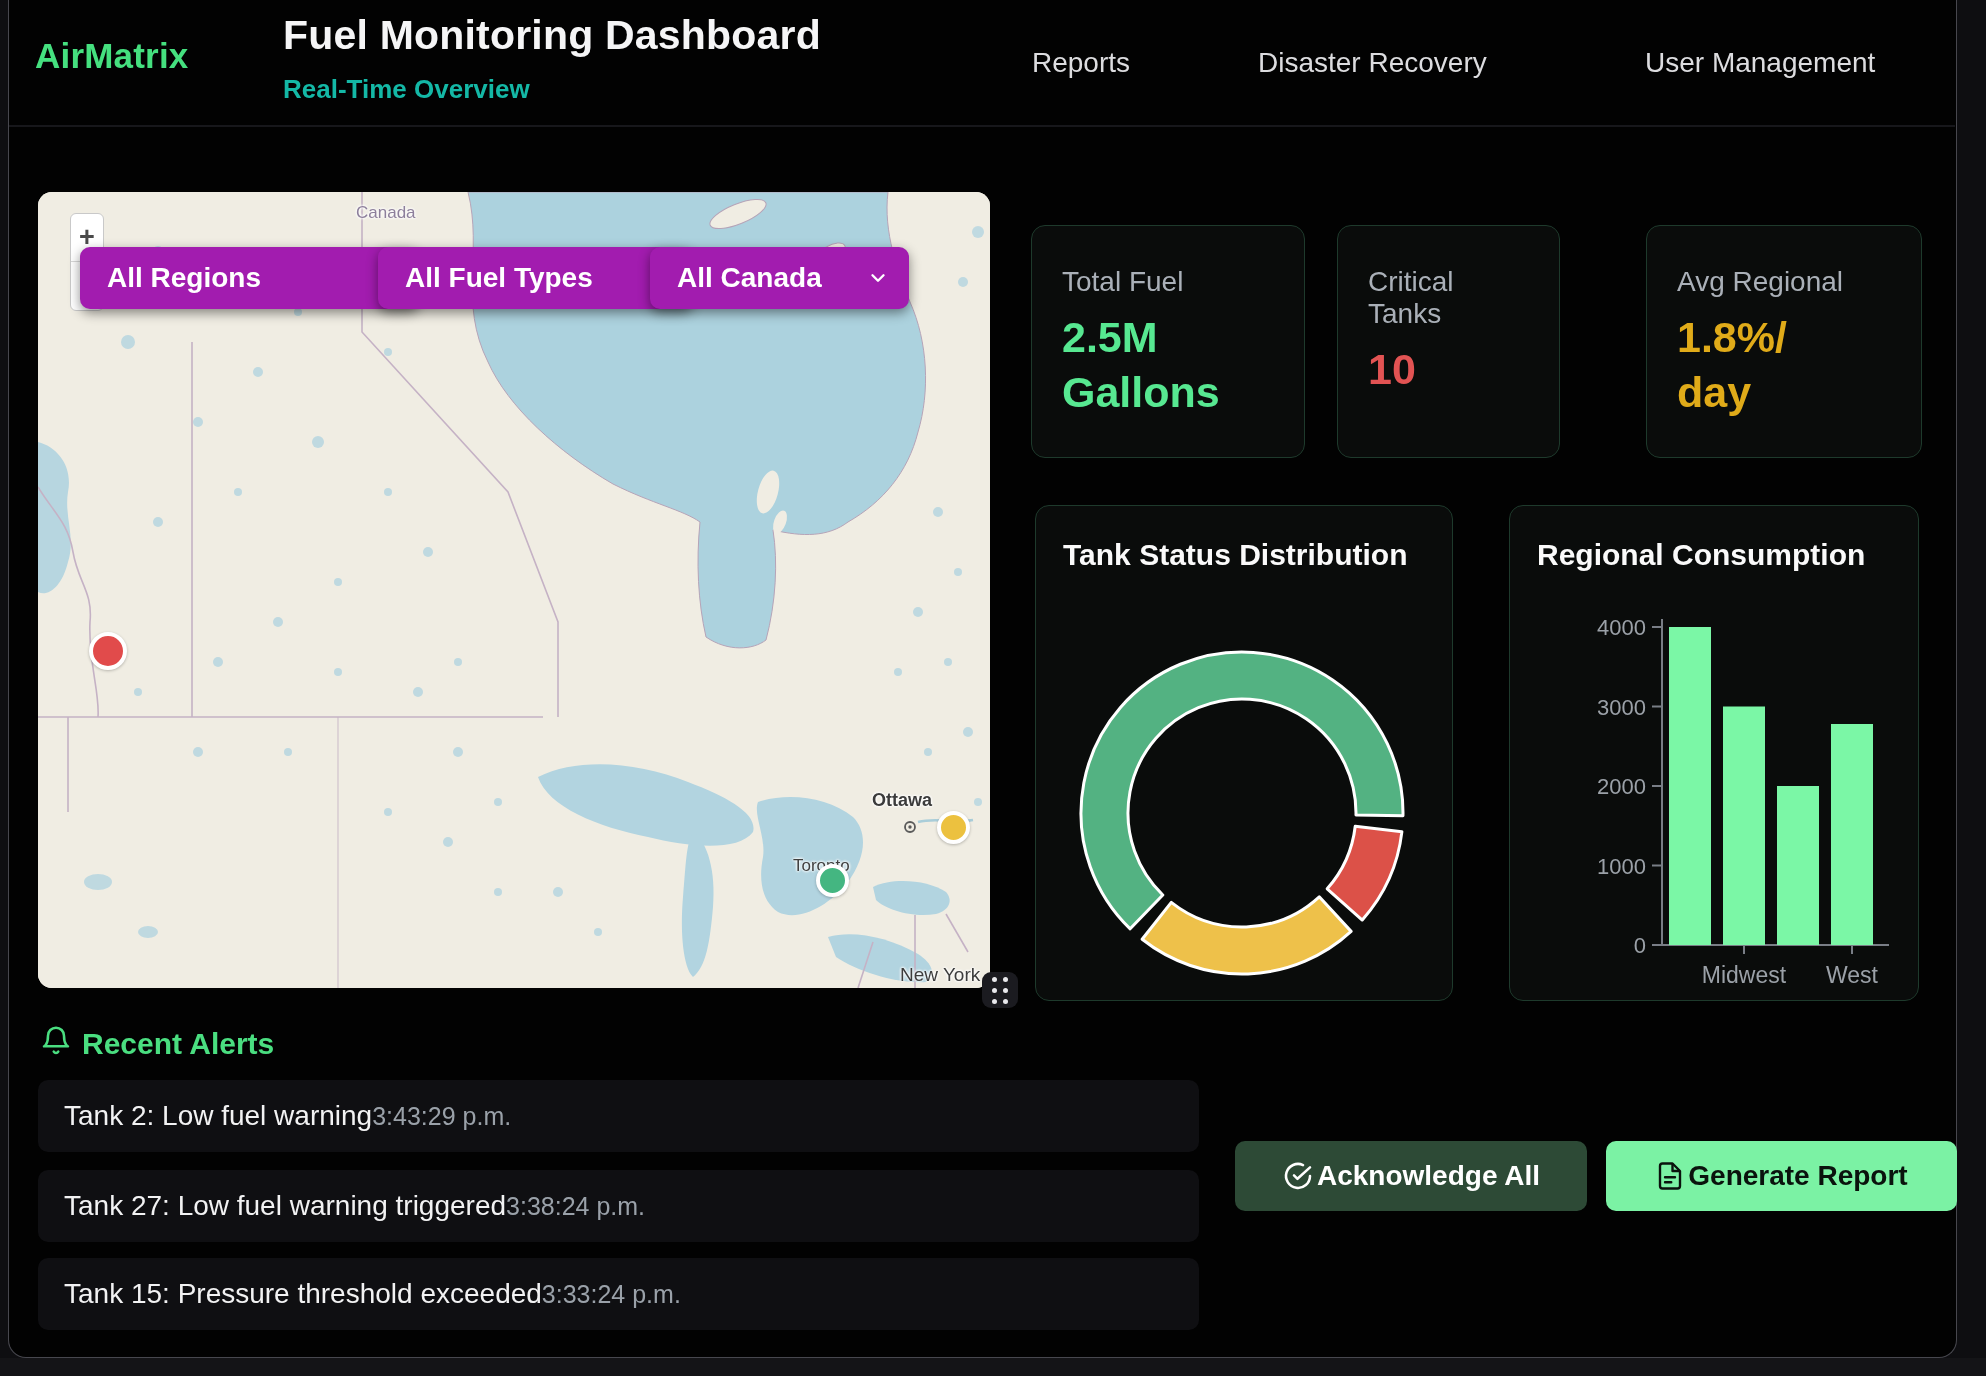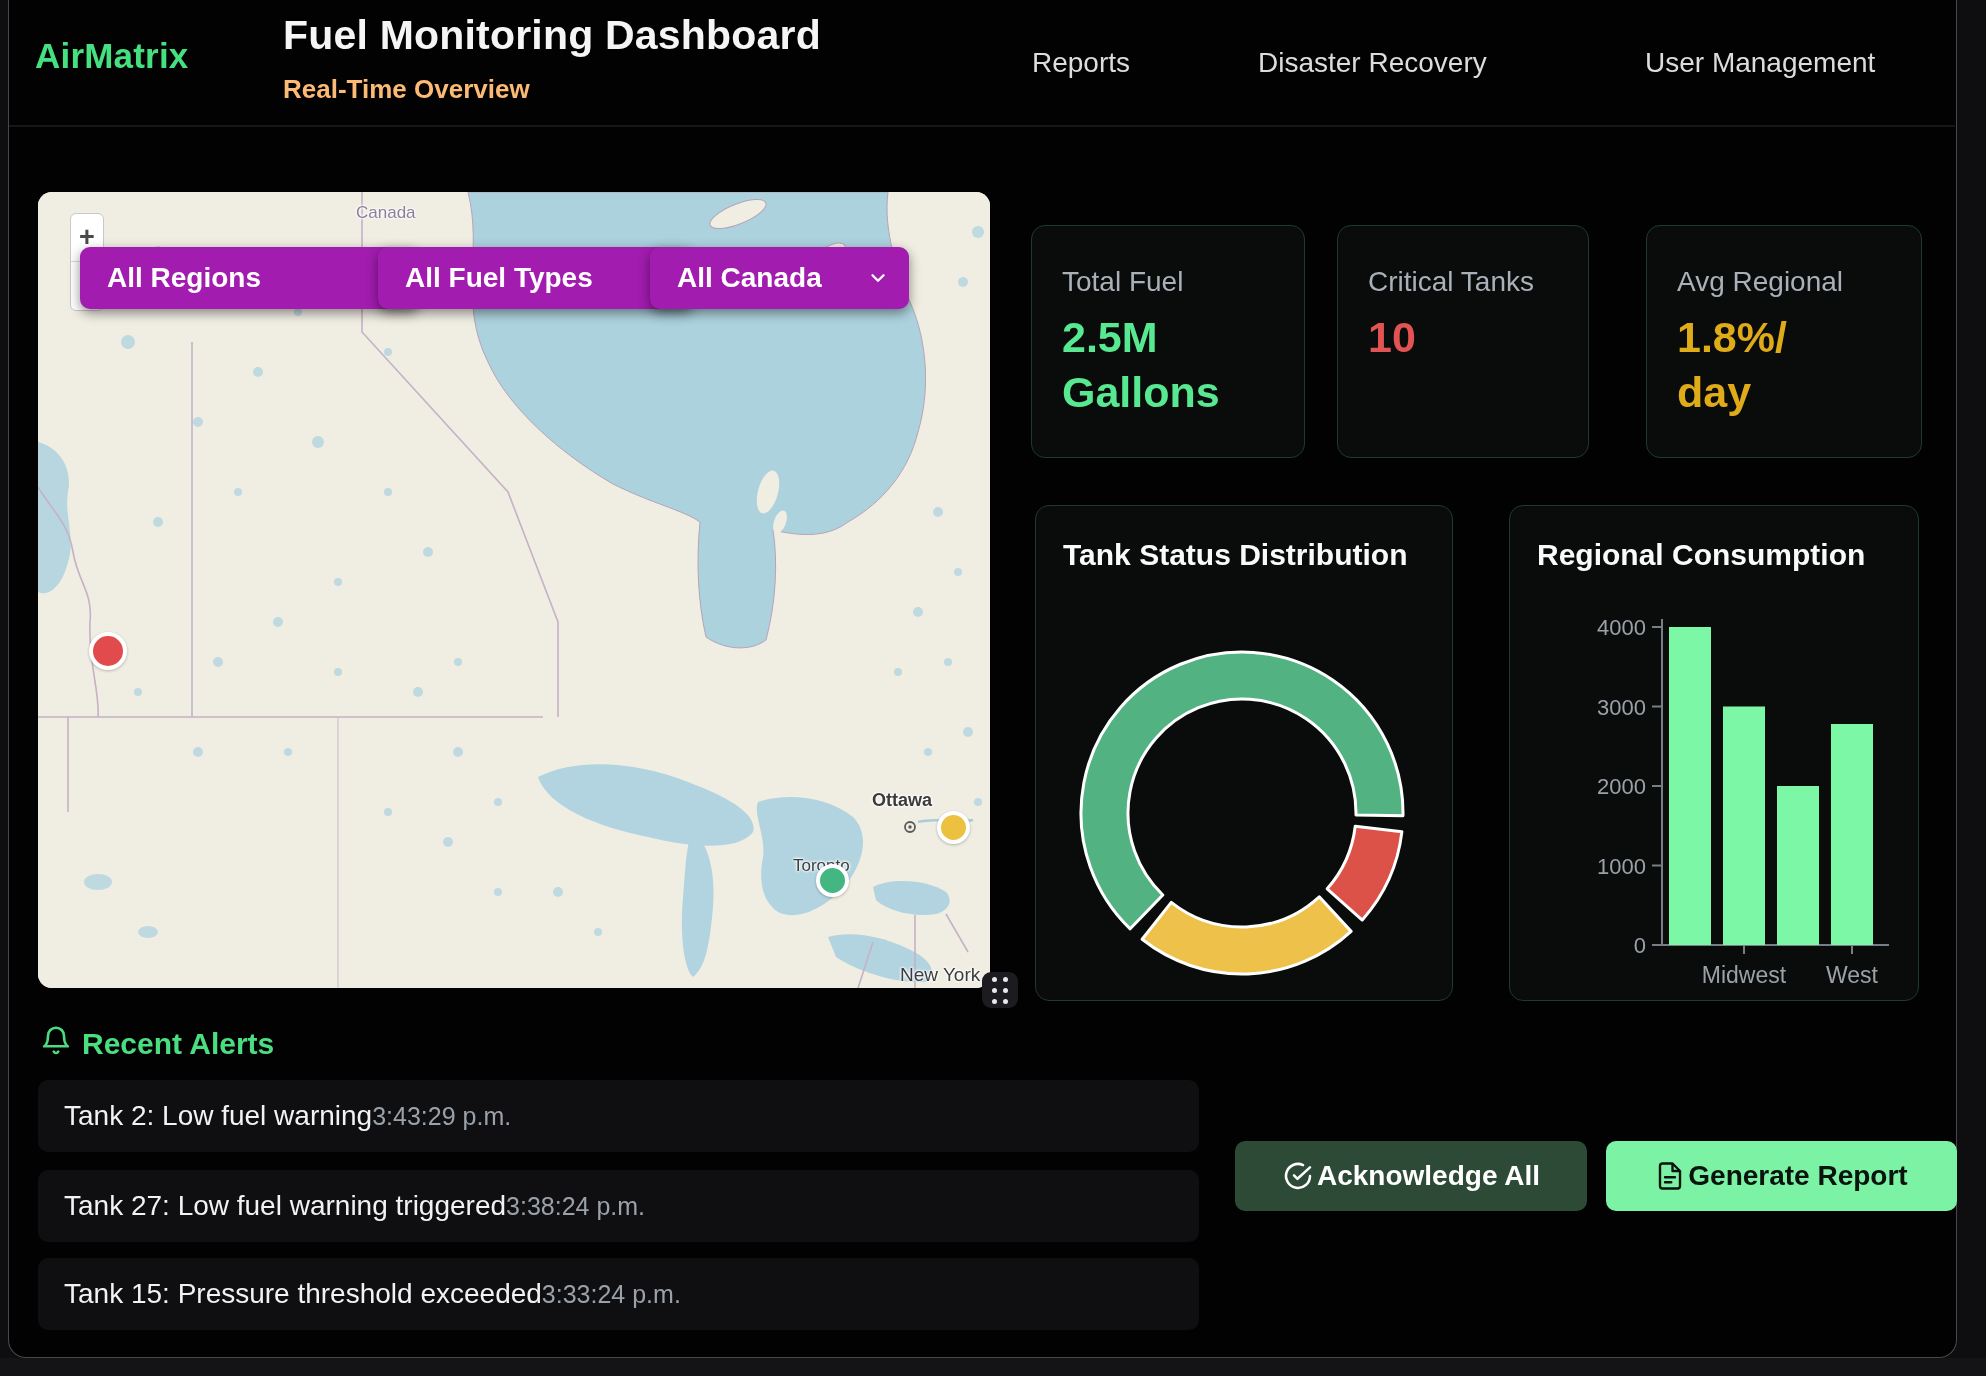--- a/index.html
+++ b/index.html
@@ -6,21 +6,21 @@
   .page{position:relative;width:1986px;height:1376px;overflow:hidden;
         font-family:"Liberation Sans","DejaVu Sans",sans-serif;background:#0e0e11;}
   .abs{position:absolute;}
   
   .shell{left:8px;top:0;width:1947px;height:1357px;background:#020202;
          border:1px solid #47474e;border-top:none;border-radius:0 0 18px 18px;}
   .hdr-divider{left:9px;top:125px;width:1946px;height:2px;background:#17171b;}
   
   .brand{left:35px;top:36px;font-size:35px;font-weight:800;color:#45e07f;letter-spacing:.2px;}
   .title{left:283px;top:12px;font-size:41px;font-weight:800;color:#f5f5f6;letter-spacing:.2px;}
-  .subtitle{left:283px;top:74px;font-size:26px;font-weight:600;color:#fdba74;}
+  .subtitle{left:283px;top:74px;font-size:26px;font-weight:600;color:#14b8a6;}
   .nav-item{top:47px;font-size:28px;font-weight:500;color:#dcdcdf;cursor:pointer;}
   
   .map{left:38px;top:192px;width:952px;height:796px;border-radius:14px;overflow:hidden;background:#f0ede3;}
   .zoomctl{left:70px;top:213px;width:32px;height:96px;background:#fff;border:1px solid #c9c9c9;
            border-radius:6px;z-index:3;overflow:hidden;}
   .zoomctl .zbtn{width:100%;height:47px;text-align:center;line-height:46px;font-size:27px;font-weight:700;color:#4a4a4a;cursor:pointer;}
   .zoomctl .zdiv{width:100%;height:1px;background:#d8d8d8;}
   .filter{top:247px;height:62px;background:#a21caf;border-radius:10px;z-index:4;display:flex;align-items:center;
           justify-content:space-between;padding:0 20px 0 27px;box-shadow:0 4px 12px rgba(0,0,0,.45);cursor:pointer;}
   .filter .flabel{font-size:28px;font-weight:700;color:#fff;white-space:nowrap;}
@@ -194,21 +194,21 @@
       <i></i>
   </div>
 
   <div class="abs card" style="left:1031px;top:225px;width:274px;height:233px;padding:40px 30px;">
     <div class="stat-label">Total Fuel</div>
     <div class="stat-value c-green">
       <div>2.5M</div>
       <div>Gallons</div>
     </div>
   </div>
-  <div class="abs card" style="left:1337px;top:225px;width:252px;height:233px;padding:40px 30px;">
+  <div class="abs card" style="left:1337px;top:225px;width:223px;height:233px;padding:40px 30px;">
     <div class="stat-label">Critical Tanks</div>
     <div class="stat-value c-red">
       <div>10</div>
       <div></div>
     </div>
   </div>
   <div class="abs card" style="left:1646px;top:225px;width:276px;height:233px;padding:40px 30px;">
     <div class="stat-label">Avg Regional</div>
     <div class="stat-value c-yellow">
       <div>1.8%/</div>

